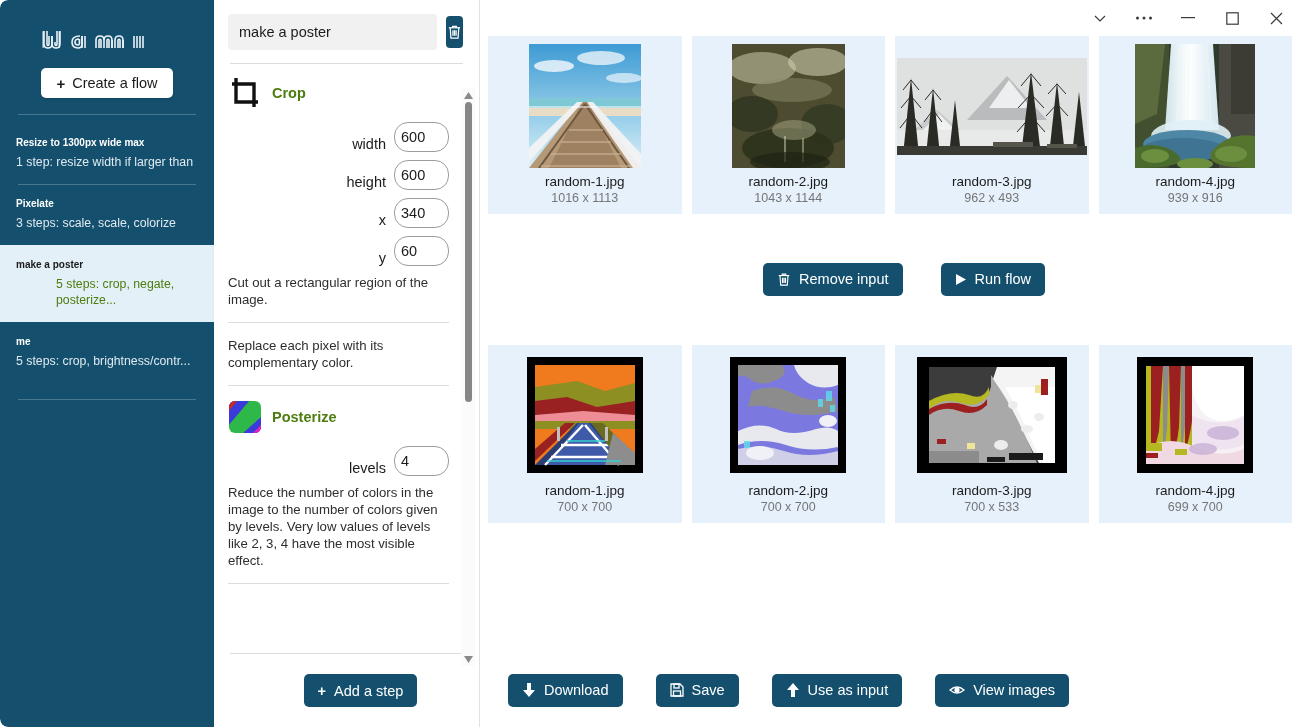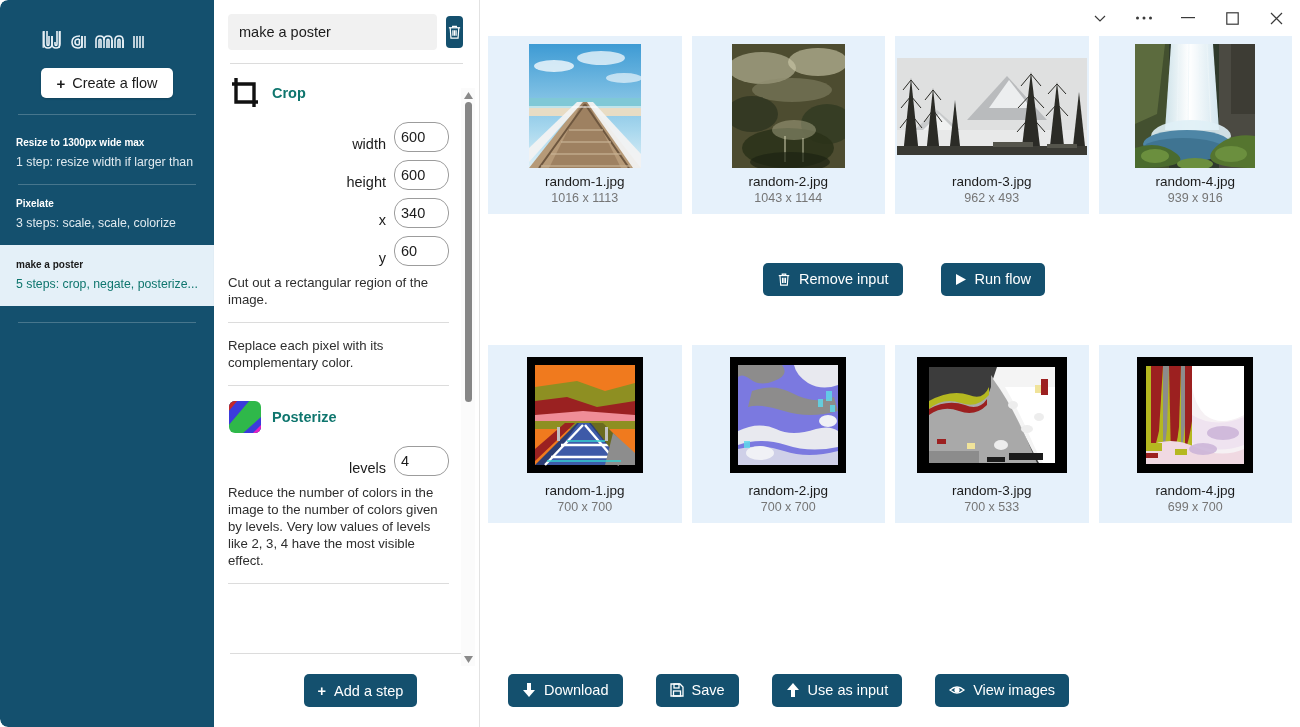--- a/index.html
+++ b/index.html
@@ -81,21 +81,21 @@
   }
   .flow-item .f-sub {
     color: #dfe9ef;
     font-size: 12.3px;
     line-height: 16px;
   }
   .flow-item.active {
     background: #e4f0f8;
   }
   .flow-item.active .f-title { color: #1b1b1b; }
-  .flow-item.active .f-sub { color: #0f766e; }
+  .flow-item.active .f-sub { color: #4d7c0f; margin-left: 40px; }
   .flow-item.active + .flow-item::before { background: transparent; }
   .flow-item.active::before { background: transparent !important; }
 
   
   .mid-panel {
     width: 266px; flex: 0 0 266px;
     height: 727px;
     background: #ffffff;
     border-right: 1px solid #e2e2e2;
     position: relative;
@@ -135,21 +135,21 @@
     overflow: hidden;
     position: relative;
     padding: 0 16px 0 14px;
   }
   .steps-inner { padding-top: 12px; padding-right: 14px; }
 
   .step-head {
     display: flex; align-items: center; gap: 10px;
     margin-bottom: 12px;
   }
-  .step-title { font-size: 14.5px; font-weight: bold; color: #0f766e; }
+  .step-title { font-size: 14.5px; font-weight: bold; color: #4d7c0f; }
 
   .param-row {
     display: flex; align-items: flex-end; justify-content: flex-end;
     gap: 8px; margin-bottom: 8px;
   }
   .param-label { font-size: 14.5px; color: #1b1b1b; }
   .param-input {
     width: 55px; height: 30px;
     border: 1px solid #9c9c9c;
     border-radius: 14px;
@@ -339,20 +339,24 @@
         <div class="f-title">Resize to 1300px wide max</div>
         <div class="f-sub">1 step: resize width if larger than</div>
       </div>
       <div class="flow-item">
         <div class="f-title">Pixelate</div>
         <div class="f-sub">3 steps: scale, scale, colorize</div>
       </div>
       <div class="flow-item active">
         <div class="f-title">make a poster</div>
         <div class="f-sub">5 steps: crop, negate, posterize...</div>
+      </div>
+      <div class="flow-item">
+        <div class="f-title">me</div>
+        <div class="f-sub">5 steps: crop, brightness/contr...</div>
       </div>
       <div class="side-divider"></div>
     </div>
   </div>
 
   <div class="mid-panel">
 
     <div class="mid-top">
       <input class="flow-name-input" type="text" value="make a poster" placeholder="flow name" style="">
       <button class="trash-btn">

